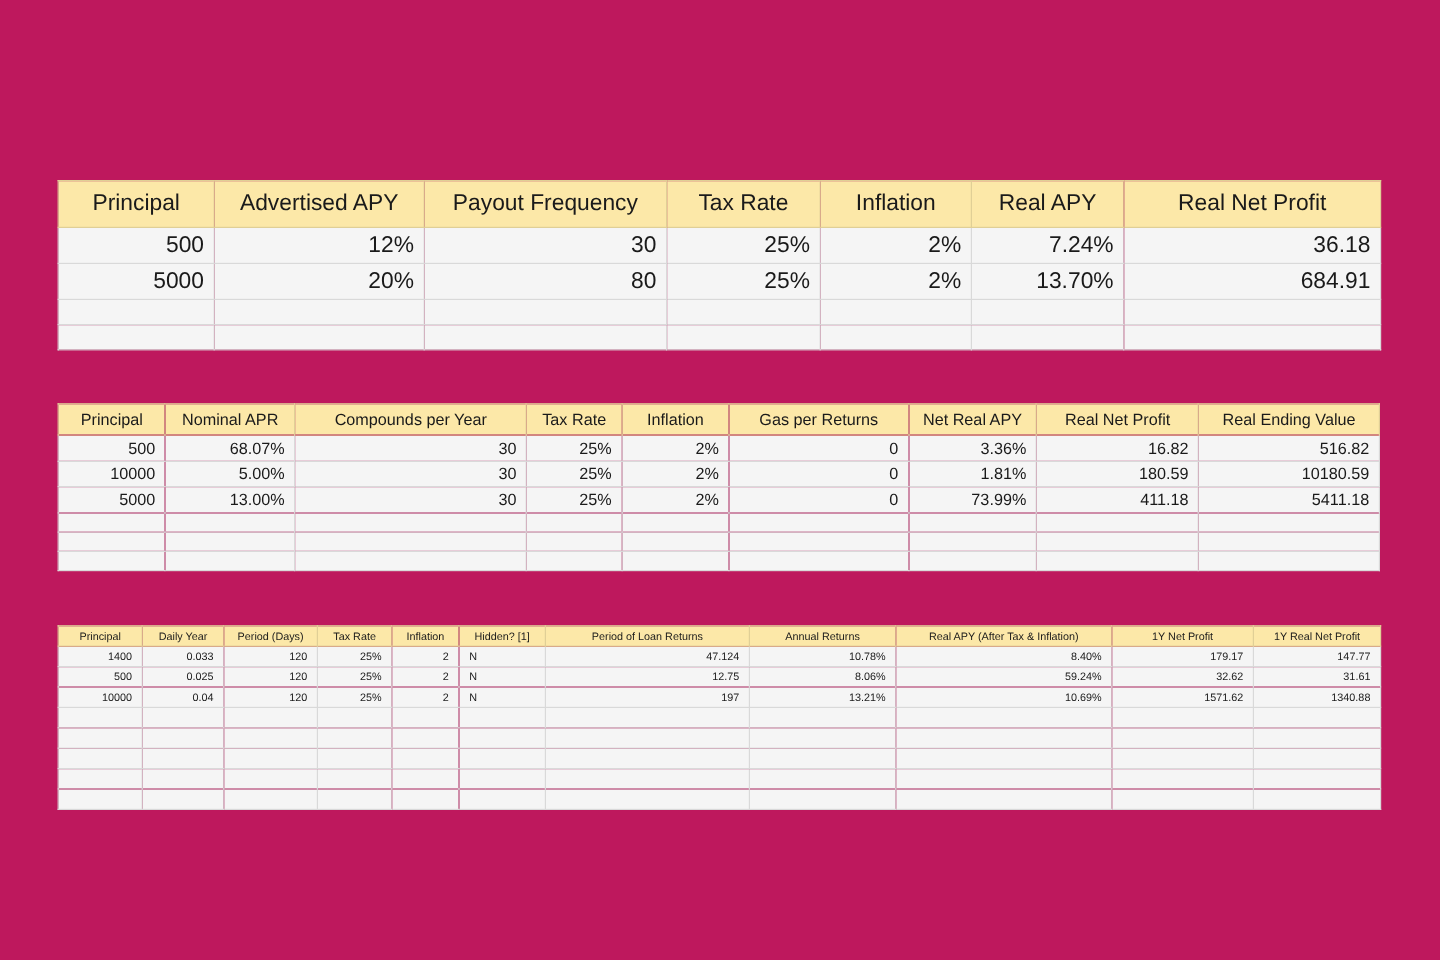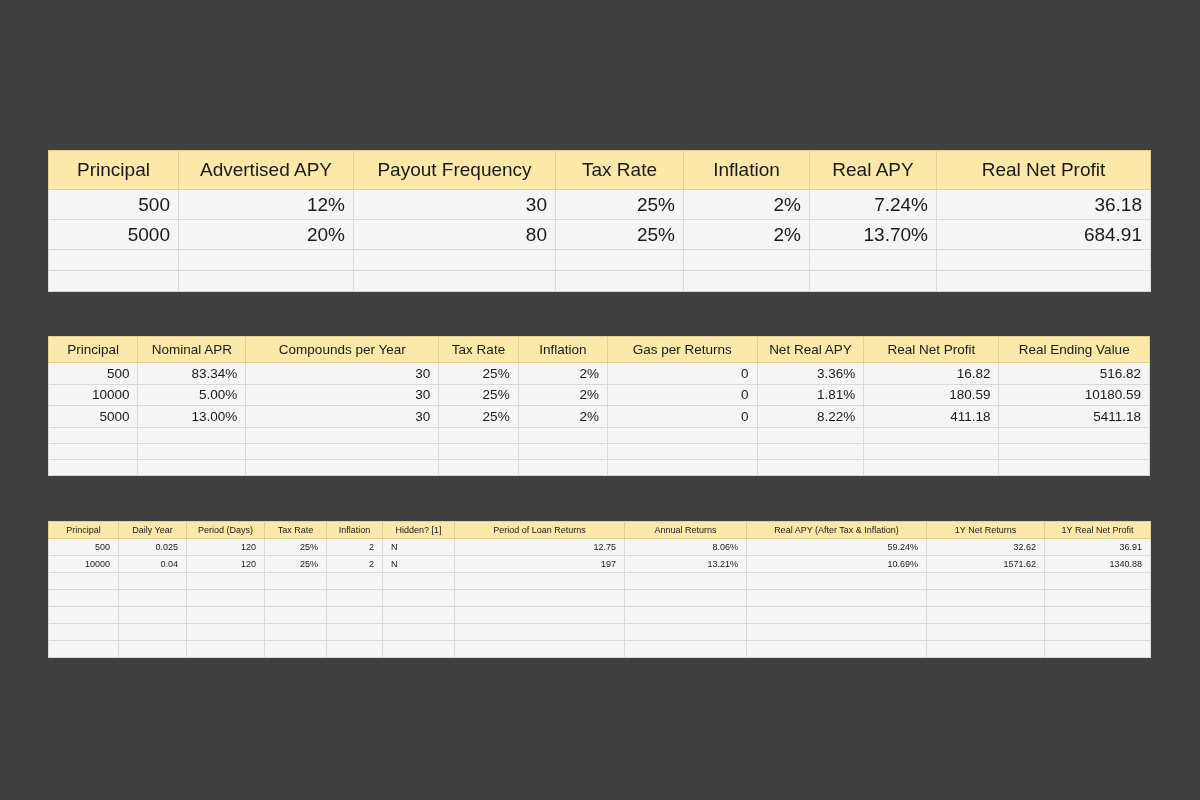--- a/index.html
+++ b/index.html
@@ -8,21 +8,21 @@
     background: #ffffff;
     width: 1200px;
     height: 800px;
     font-family: "Liberation Sans", sans-serif;
     color: #202124;
   }
   .page {
     position: relative;
     width: 1200px;
     height: 800px;
-    background: #404040;
+    background: #be185d;
     overflow: hidden;
     text-decoration: underline;
   }
 
   table {
     border-collapse: collapse;
     table-layout: fixed;
   }
   td, th {
     border: 1px solid #d9d9d9;
@@ -192,21 +192,21 @@
         <th>Inflation</th>
         <th>Gas per Returns</th>
         <th>Net Real APY</th>
         <th>Real Net Profit</th>
         <th>Real Ending Value</th>
       </tr>
     </thead>
     <tbody>
       <tr>
         <td>500</td>
-        <td>83.34%</td>
+        <td>68.07%</td>
         <td>30</td>
         <td>25%</td>
         <td>2%</td>
         <td>0</td>
         <td>3.36%</td>
         <td>16.82</td>
         <td>516.82</td>
       </tr>
       <tr>
         <td>10000</td>
@@ -219,21 +219,21 @@
         <td>180.59</td>
         <td>10180.59</td>
       </tr>
       <tr>
         <td>5000</td>
         <td>13.00%</td>
         <td>30</td>
         <td>25%</td>
         <td>2%</td>
         <td>0</td>
-        <td>8.22%</td>
+        <td>73.99%</td>
         <td>411.18</td>
         <td>5411.18</td>
       </tr>
       <tr class="blank">
         <td></td>
           <td></td>
         <td></td>
           <td></td>
         <td></td>
           <td></td>
@@ -284,37 +284,50 @@
       <tr>
         <th>Principal</th>
         <th>Daily Year</th>
         <th>Period (Days)</th>
         <th>Tax Rate</th>
         <th>Inflation</th>
         <th>Hidden? [1]</th>
         <th>Period of Loan Returns</th>
         <th>Annual Returns</th>
         <th>Real APY (After Tax &amp; Inflation)</th>
-        <th>1Y Net Returns</th>
+        <th>1Y Net Profit</th>
         <th>1Y Real Net Profit</th>
       </tr>
     </thead>
     <tbody>
+      <tr>
+        <td>1400</td>
+        <td>0.033</td>
+        <td>120</td>
+        <td>25%</td>
+        <td>2</td>
+        <td class="left">N</td>
+        <td>47.124</td>
+        <td>10.78%</td>
+        <td>8.40%</td>
+        <td>179.17</td>
+        <td>147.77</td>
+      </tr>
       <tr>
         <td>500</td>
         <td>0.025</td>
         <td>120</td>
         <td>25%</td>
         <td>2</td>
         <td class="left">N</td>
         <td>12.75</td>
         <td>8.06%</td>
         <td>59.24%</td>
         <td>32.62</td>
-        <td>36.91</td>
+        <td>31.61</td>
       </tr>
       <tr>
         <td>10000</td>
         <td>0.04</td>
         <td>120</td>
         <td>25%</td>
         <td>2</td>
         <td class="left">N</td>
         <td>197</td>
         <td>13.21%</td>

